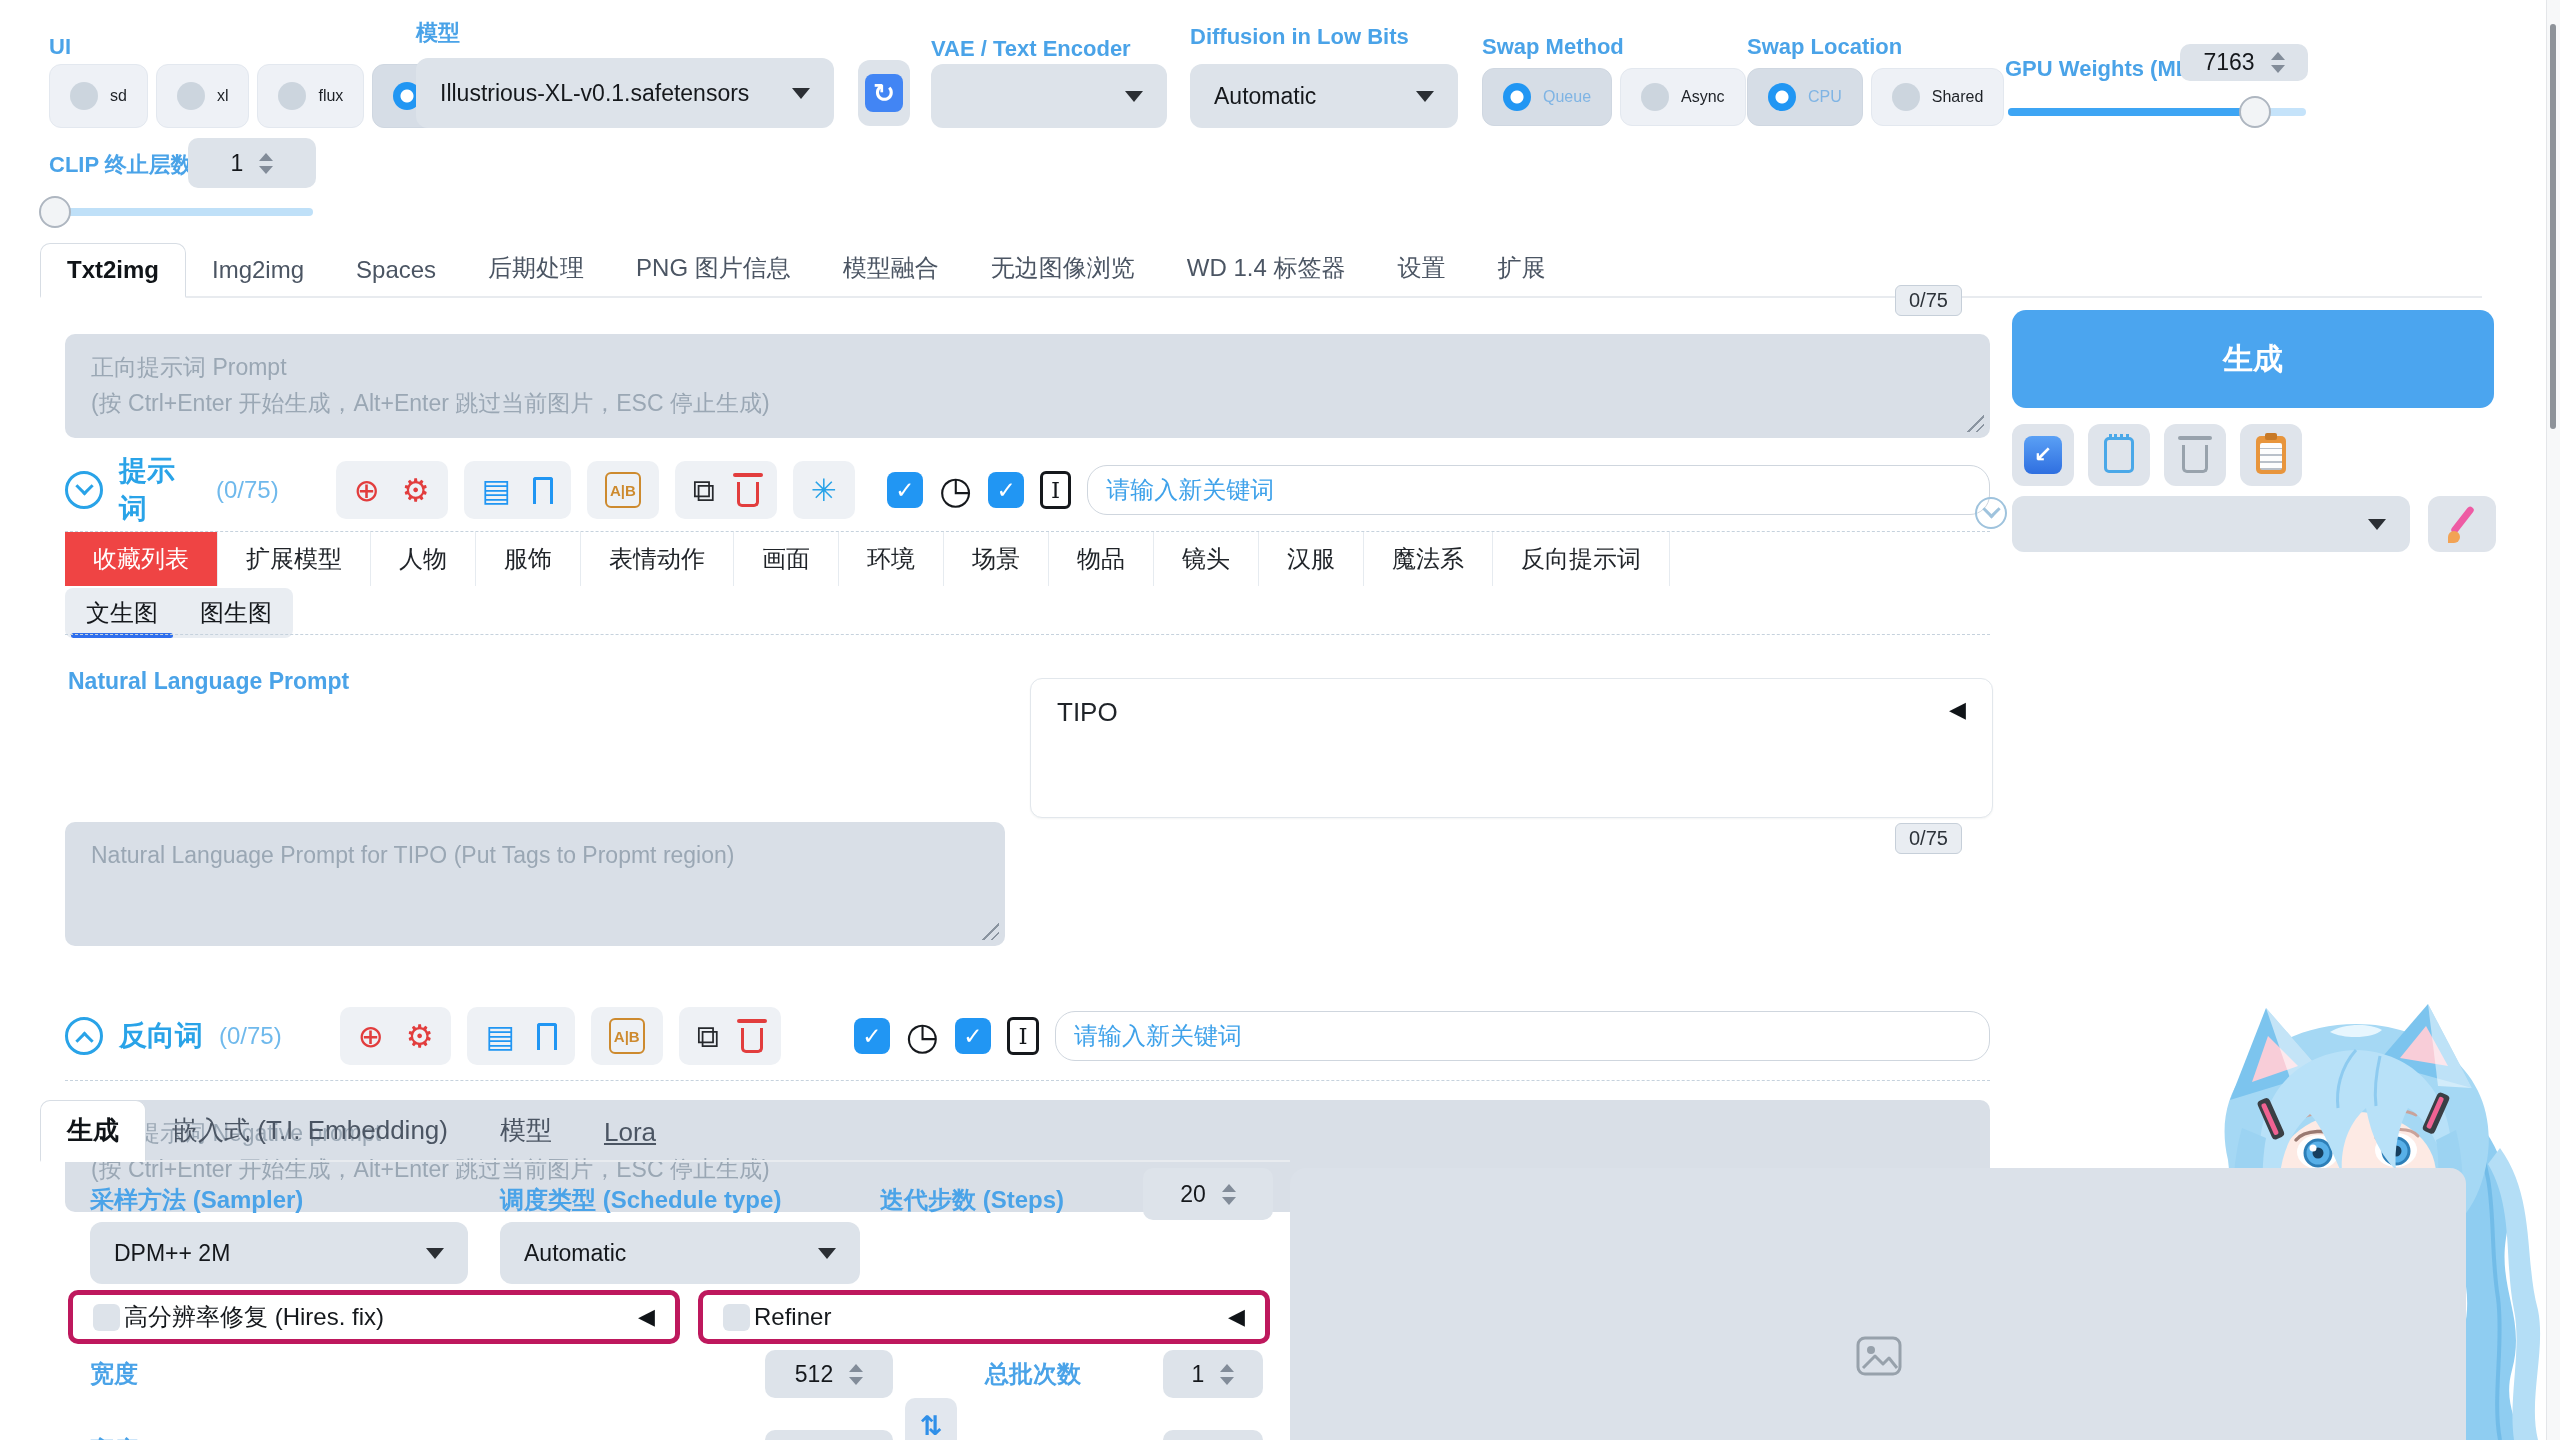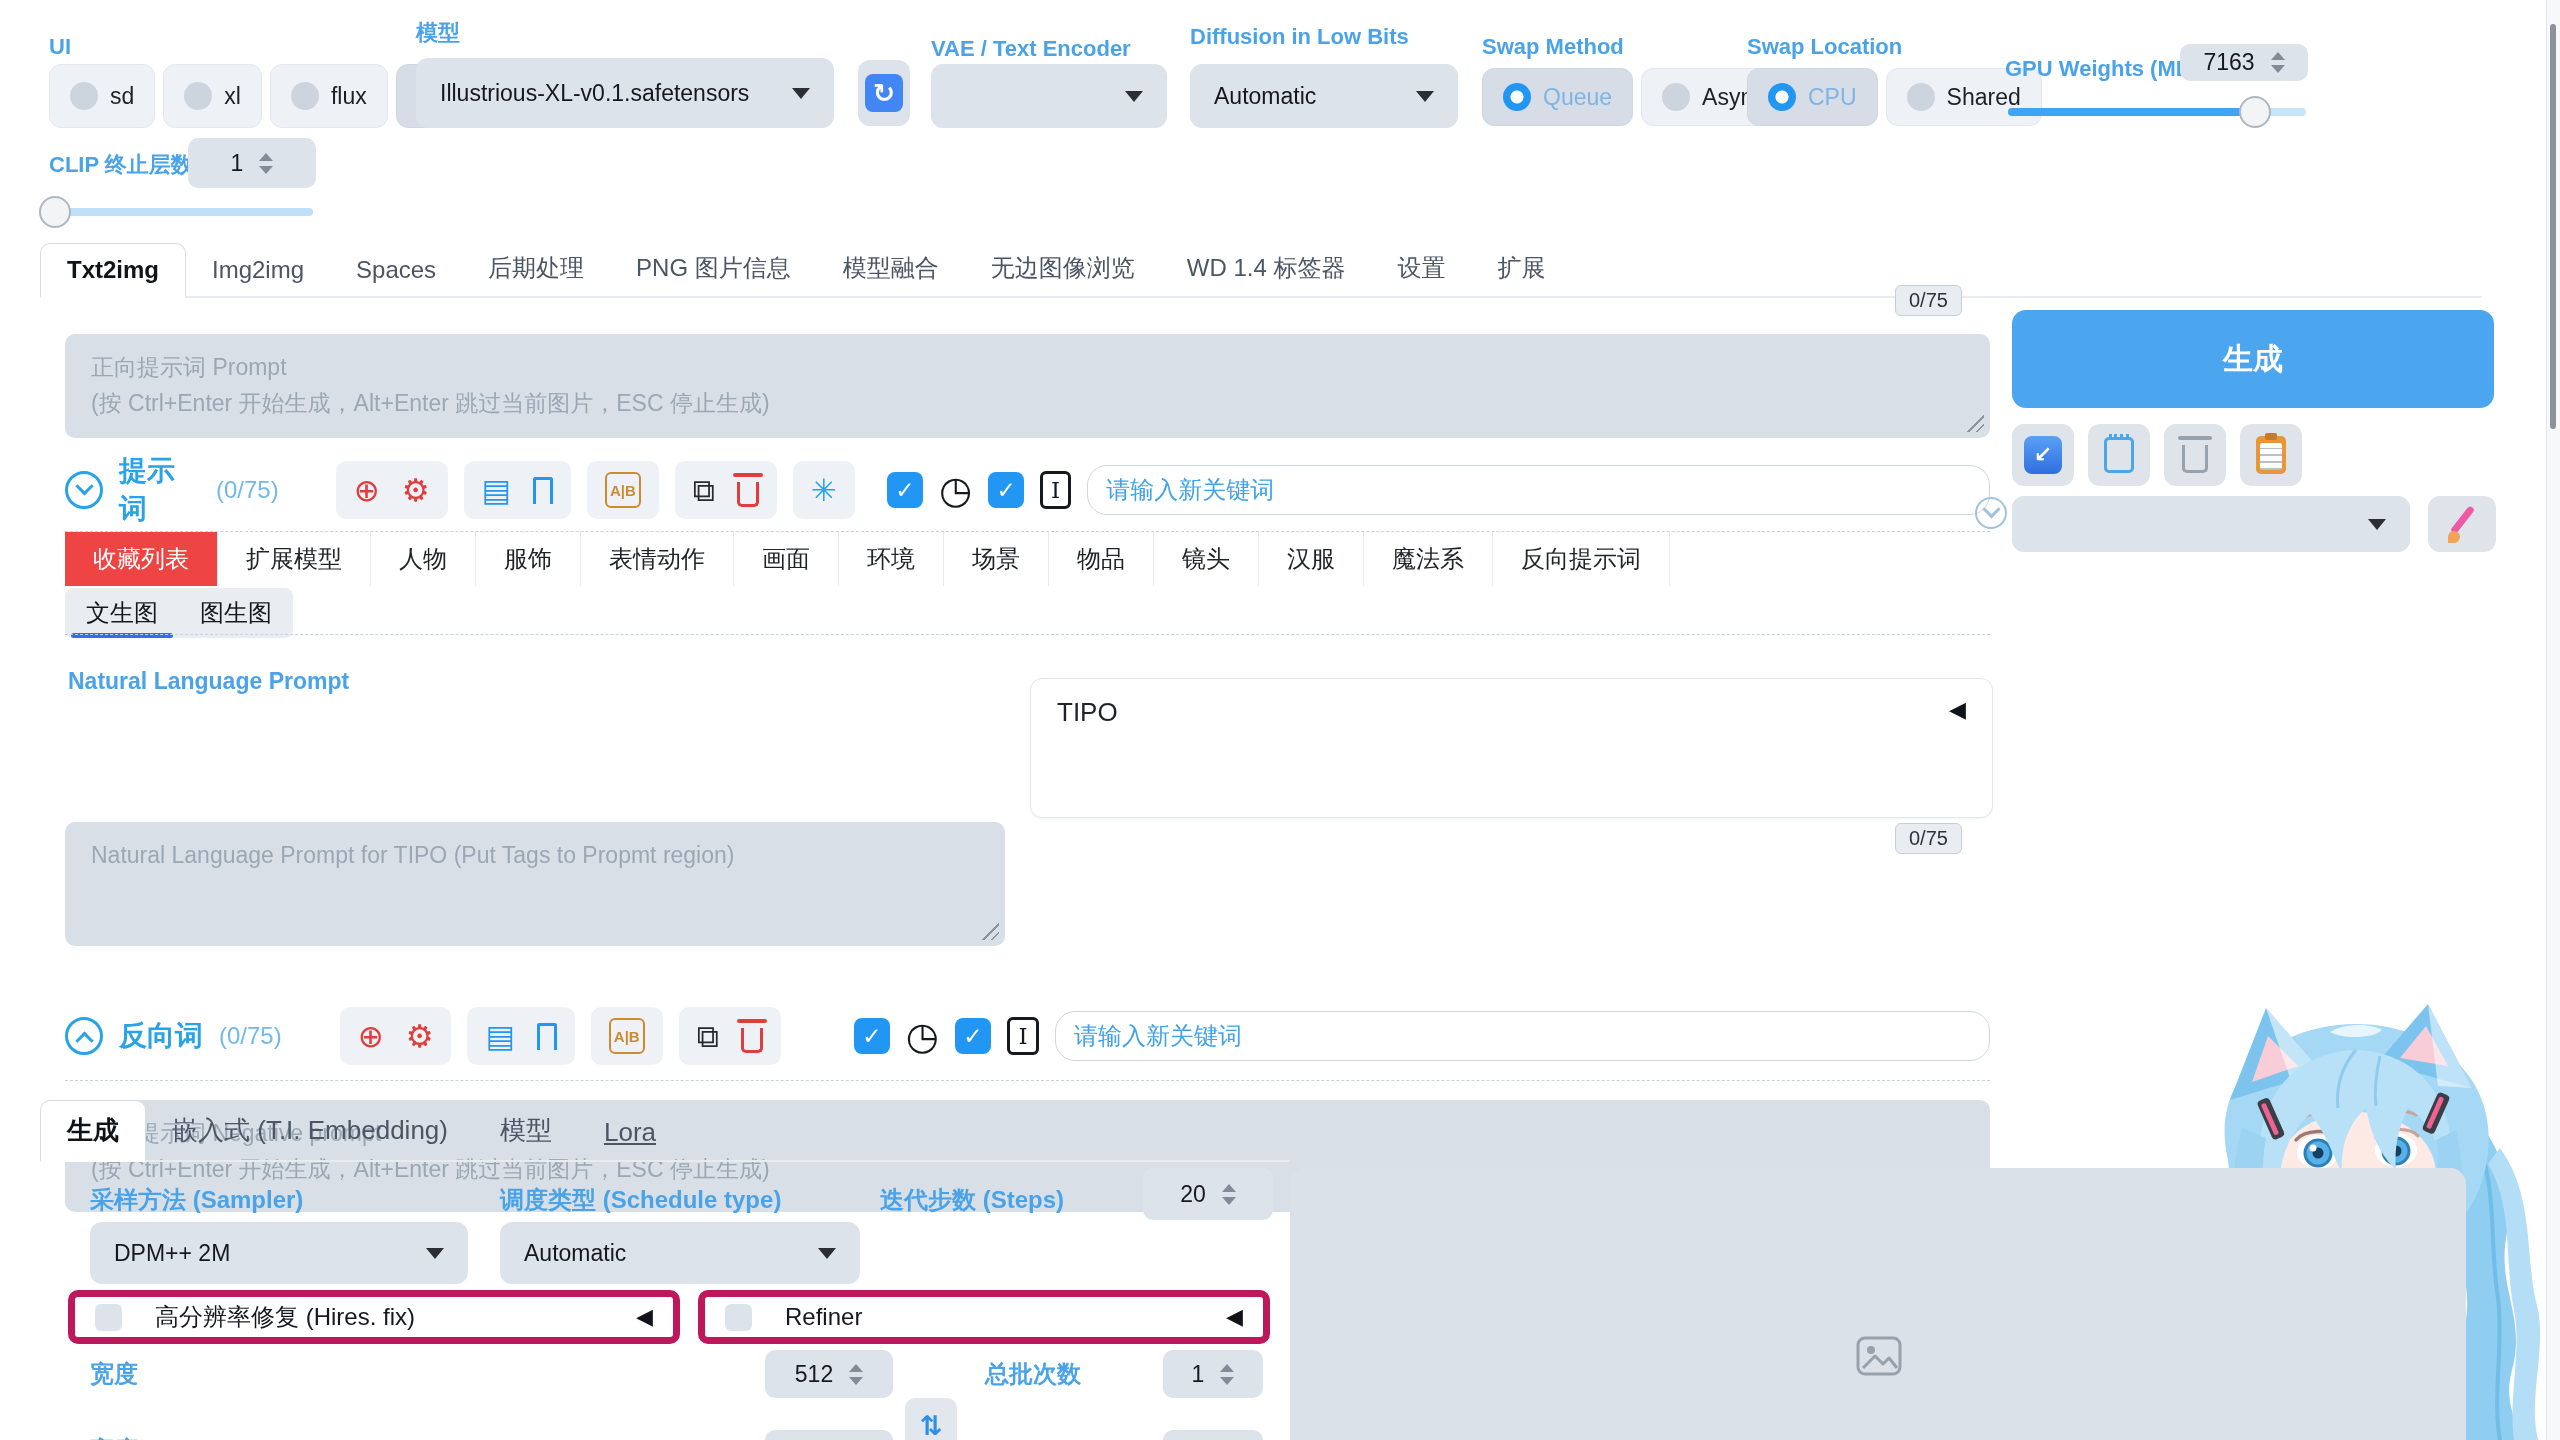--- a/index.html
+++ b/index.html
@@ -7,21 +7,21 @@
   font-family:"Liberation Sans","DejaVu Sans",sans-serif; }
 .app { position:relative; width:2560px; height:1440px; overflow:hidden; }
 .abs { position:absolute; }
 
 
 .blab { color:#4aa3e8; font-weight:700; font-size:22px; white-space:nowrap; }
 
 
 .pillrow { display:flex; gap:8px; }
 .pill { display:flex; align-items:center; gap:12px; padding:0 20px; height:64px;
-  border-radius:12px; background:#eef1f6; border:1px solid #e3e8ef; font-size:23px; color:#1d2126; }
+  border-radius:12px; background:#eef1f6; border:1px solid #e3e8ef; font-size:16px; color:#1d2126; }
 .pill.sel { background:#d6dde6; border-color:#cfd7e1; color:#7fb4e4; }
 .rdot { width:28px; height:28px; border-radius:50%; background:#ccd5de; flex:0 0 auto; }
 .pill.sel .rdot { background:radial-gradient(circle,#fff 0 6px,#2196f3 7px); }
 
 
 .dd { background:#dde3ea; border-radius:12px; display:flex; align-items:center;
   justify-content:space-between; padding:0 24px; font-size:23px; color:#15181c; }
 .caret { width:0; height:0; border-left:9px solid transparent; border-right:9px solid transparent;
   border-top:11px solid #2b2f34; }
 .spin { background:#dde3ea; border-radius:10px; display:flex; align-items:center;
@@ -91,22 +91,22 @@
 .subwrap { display:inline-flex; background:#e9edf2; border-radius:8px; overflow:hidden; }
 .sub { padding:9px 21px; font-size:24px; color:#15181c; position:relative; }
 .sub.active::after { content:""; position:absolute; left:6px; right:6px; bottom:0; height:5px;
   background:#2f6fed; border-radius:3px; }
 .dashline { border-top:1px dashed #c6d2dd; height:0; }
 
 
 .card { background:#fff; border:1px solid #e2e7ec; border-radius:12px; box-shadow:0 1px 2px rgba(20,30,40,.05); }
 
 
-.acc { background:#fff; border:7px solid #be185d; border-radius:10px; display:flex; align-items:center;
-  gap:33px; padding:0 20px; font-size:24px; color:#15181c; }
+.acc { background:#fff; border:5px solid #be185d; border-radius:10px; display:flex; align-items:center;
+  gap:4px; padding:0 20px; font-size:24px; color:#15181c; }
 .unck { width:27px; height:27px; background:#dde3ea; border-radius:6px; flex:0 0 auto; }
 .lt { margin-left:auto; font-size:22px; color:#101418; }
 
 
 .genbtn { background:#4ba5ef; border-radius:14px; color:#fff; font-size:30px; font-weight:700;
   display:flex; align-items:center; justify-content:center; }
 .mini { width:62px; height:62px; background:#dfe4eb; border-radius:12px; display:flex;
   align-items:center; justify-content:center; }
 .sqdl { width:38px; height:38px; background:linear-gradient(180deg,#5aa0f5,#2f6fe0); border-radius:8px;
   color:#fff; font-size:22px; font-weight:700; display:flex; align-items:center; justify-content:center; }

